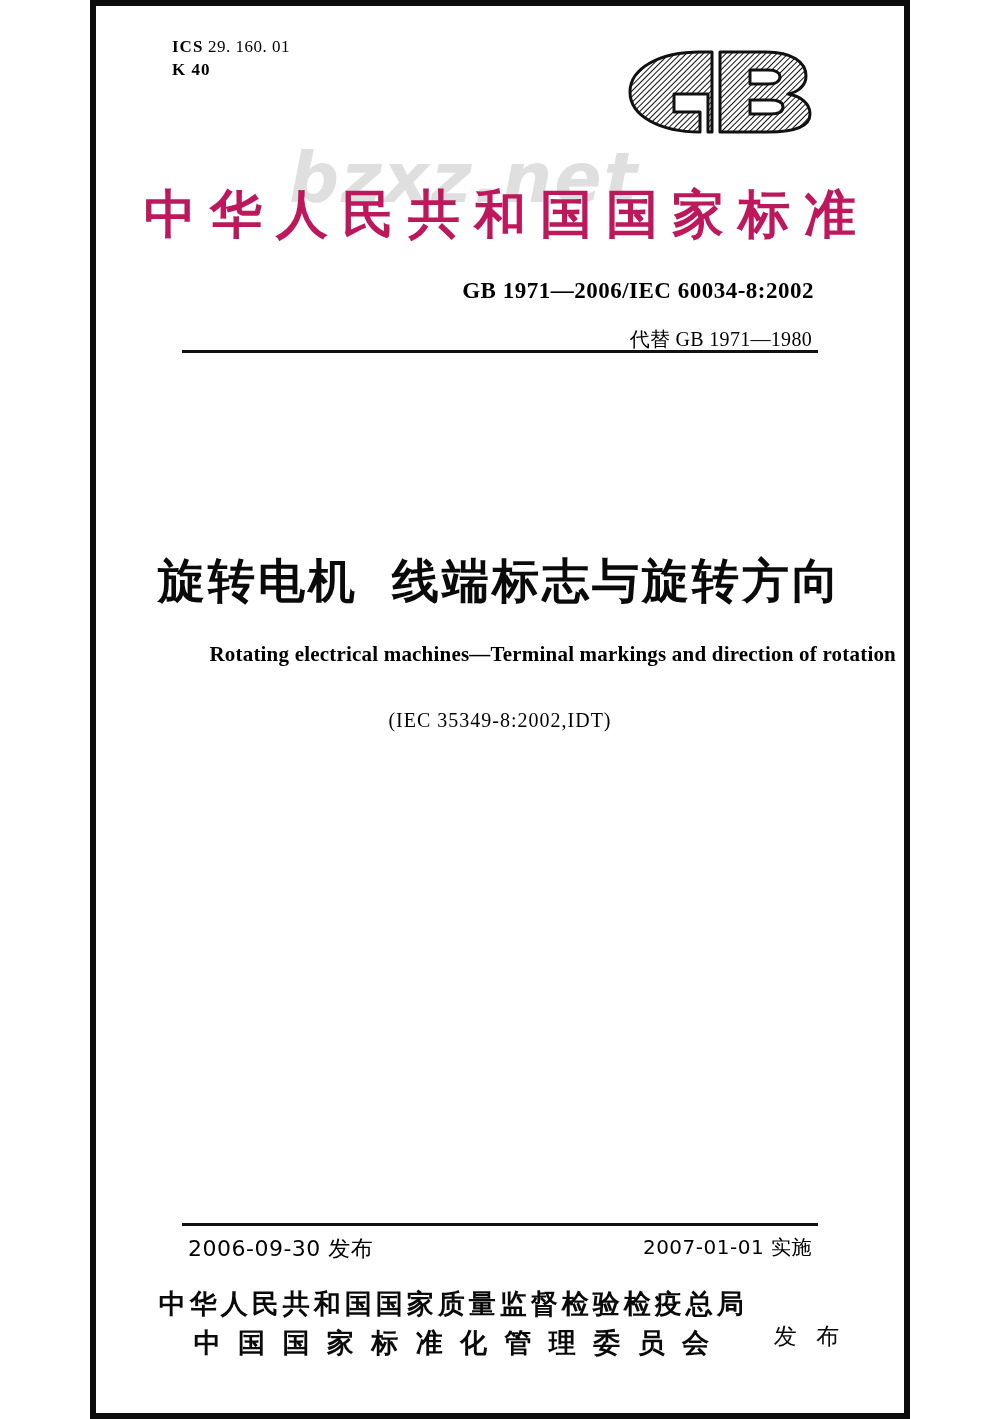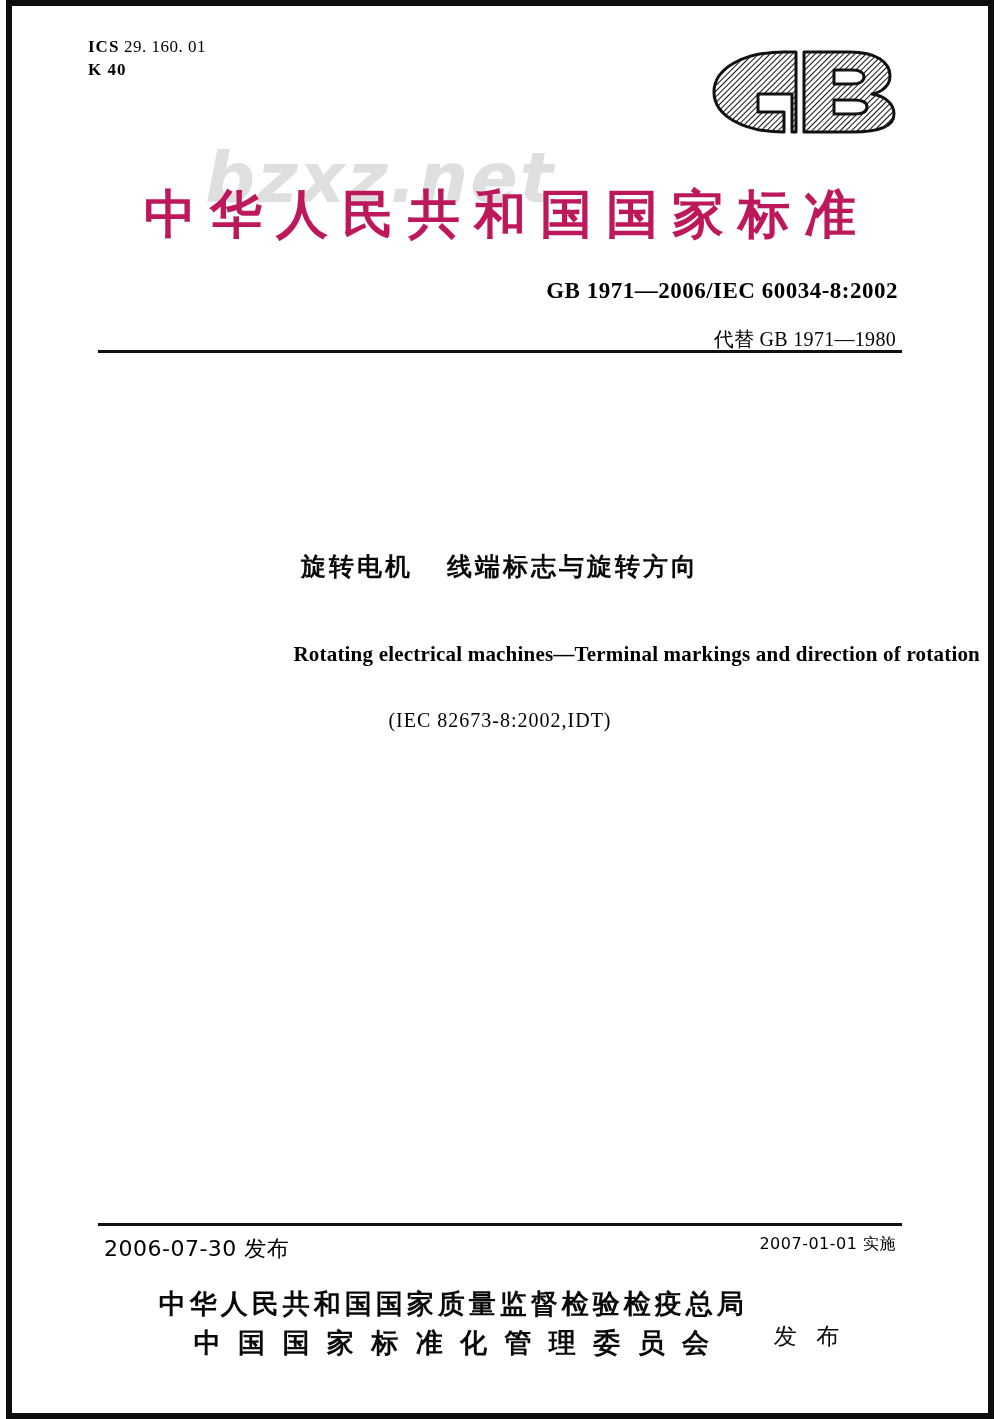--- a/index.html
+++ b/index.html
@@ -2,21 +2,21 @@
 <html><head>
 <meta charset="utf-8">
 <style>
   html, body {
     margin: 0;
     padding: 0;
     background: #ffffff;
   }
   .page {
     position: relative;
-    width: 988px;
+    width: 820px;
     height: 1419px;
     margin: 0 auto;
     background: #ffffff;
     overflow: hidden;
     font-family: "Liberation Serif", serif;
     color: #000000;
   }
   
   .scan-edge {
     position: absolute;
@@ -133,21 +133,21 @@
 
   
   .title-cn {
     position: absolute;
     left: 0;
     right: 0;
     top: 538px;
     text-align: center;
     font-family: "DejaVu Sans", sans-serif;
     font-weight: bold;
-    font-size: 25px;
+    font-size: 47px;
     letter-spacing: 3px;
     color: #0a0a0a;
   }
   .title-cn .gap {
     display: inline-block;
     width: 34px;
   }
   .title-en {
     position: absolute;
     left: 0;
@@ -177,21 +177,21 @@
     top: 1222px;
     font-family: "DejaVu Sans", sans-serif;
     font-size: 22px;
     letter-spacing: 0.5px;
   }
   .date-impl {
     position: absolute;
     right: 84px;
     top: 1222px;
     font-family: "DejaVu Sans", sans-serif;
-    font-size: 16px;
+    font-size: 20px;
     letter-spacing: 0.5px;
   }
 
   
   .publisher-wrap {
     position: absolute;
     left: 0;
     right: 0;
     top: 1272px;
     text-align: center;
@@ -263,25 +263,25 @@
 
     <div class="std-no">GB  1971—2006/IEC 60034-8:2002</div>
     <div class="std-replaces">代替 GB 1971—1980</div>
 
     <div class="rule-top"></div>
 
     <div class="title-cn">
       <span>旋转电机</span><span class="gap"></span><span>线端标志与旋转方向</span>
     </div>
     <div class="title-en">Rotating electrical machines—Terminal markings and direction of rotation</div>
-    <div class="title-idt">(IEC 82673-8:2002,IDT)</div>
+    <div class="title-idt">(IEC 35349-8:2002,IDT)</div>
 
     <div class="rule-bottom"></div>
 
-    <div class="date-issue">2006-07-30 发布</div>
+    <div class="date-issue">2006-09-30 发布</div>
     <div class="date-impl">2007-01-01 实施</div>
 
     <div class="publisher-wrap">
       <div class="publisher-block">
         <div class="publisher-line">中华人民共和国国家质量监督检验检疫总局</div>
         <div class="publisher-line">中 国 国 家 标 准 化 管 理 委 员 会</div>
       </div>
       <div class="publish-verb">发 布</div>
     </div>
 

